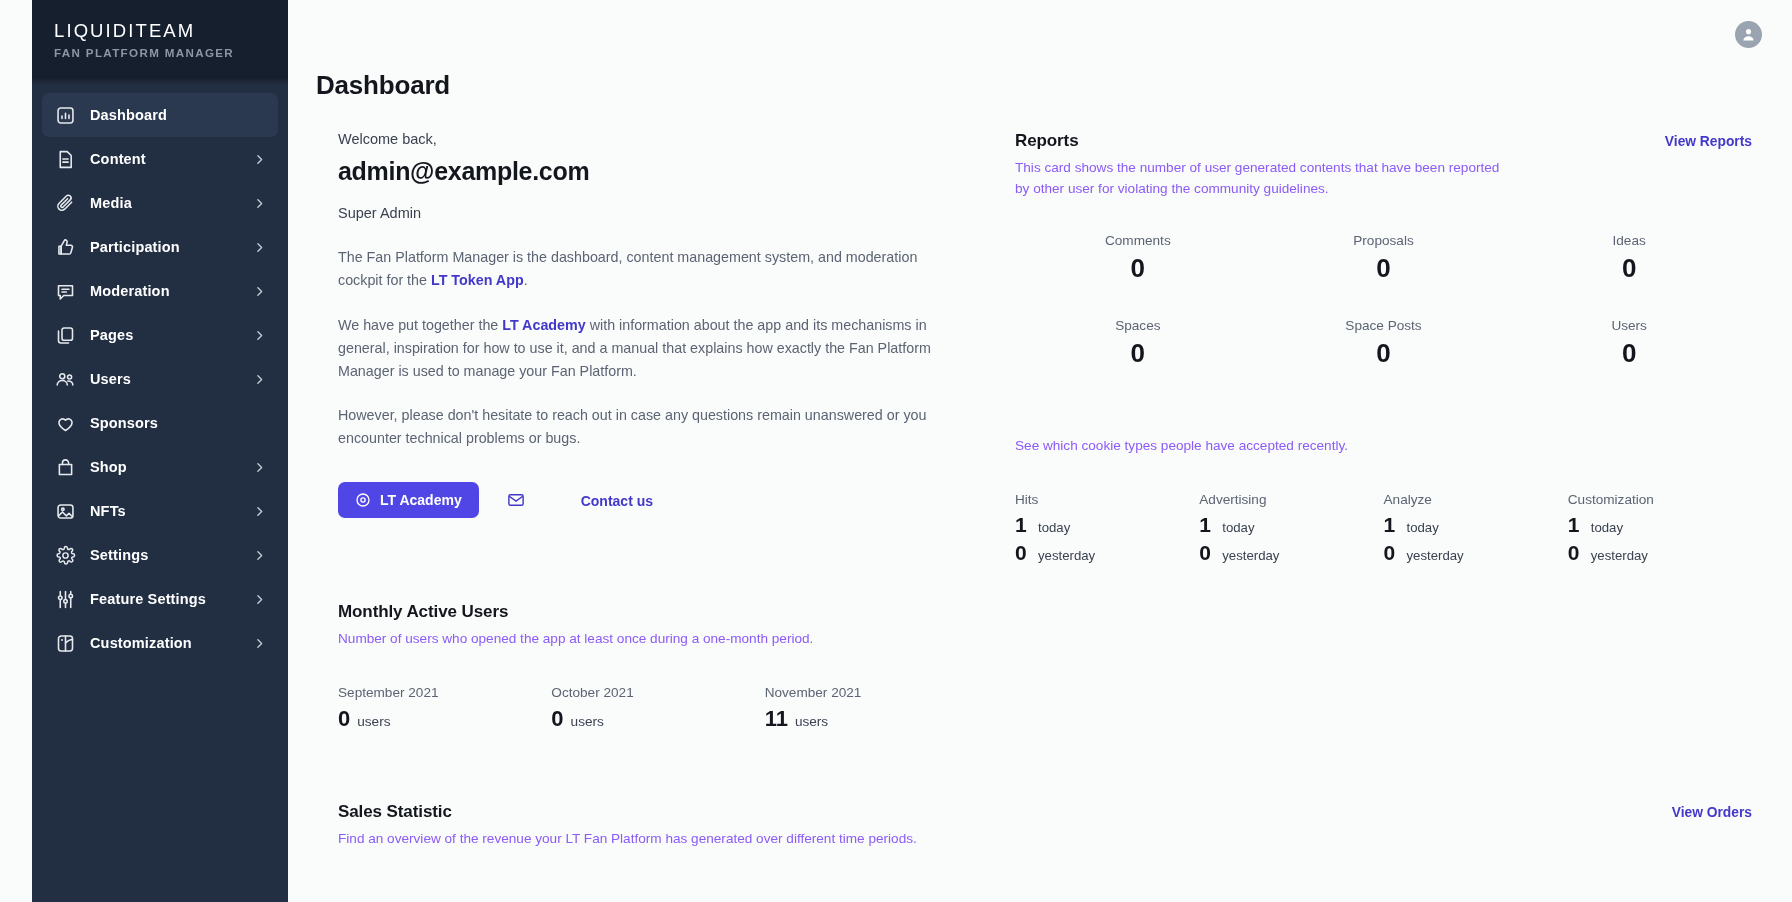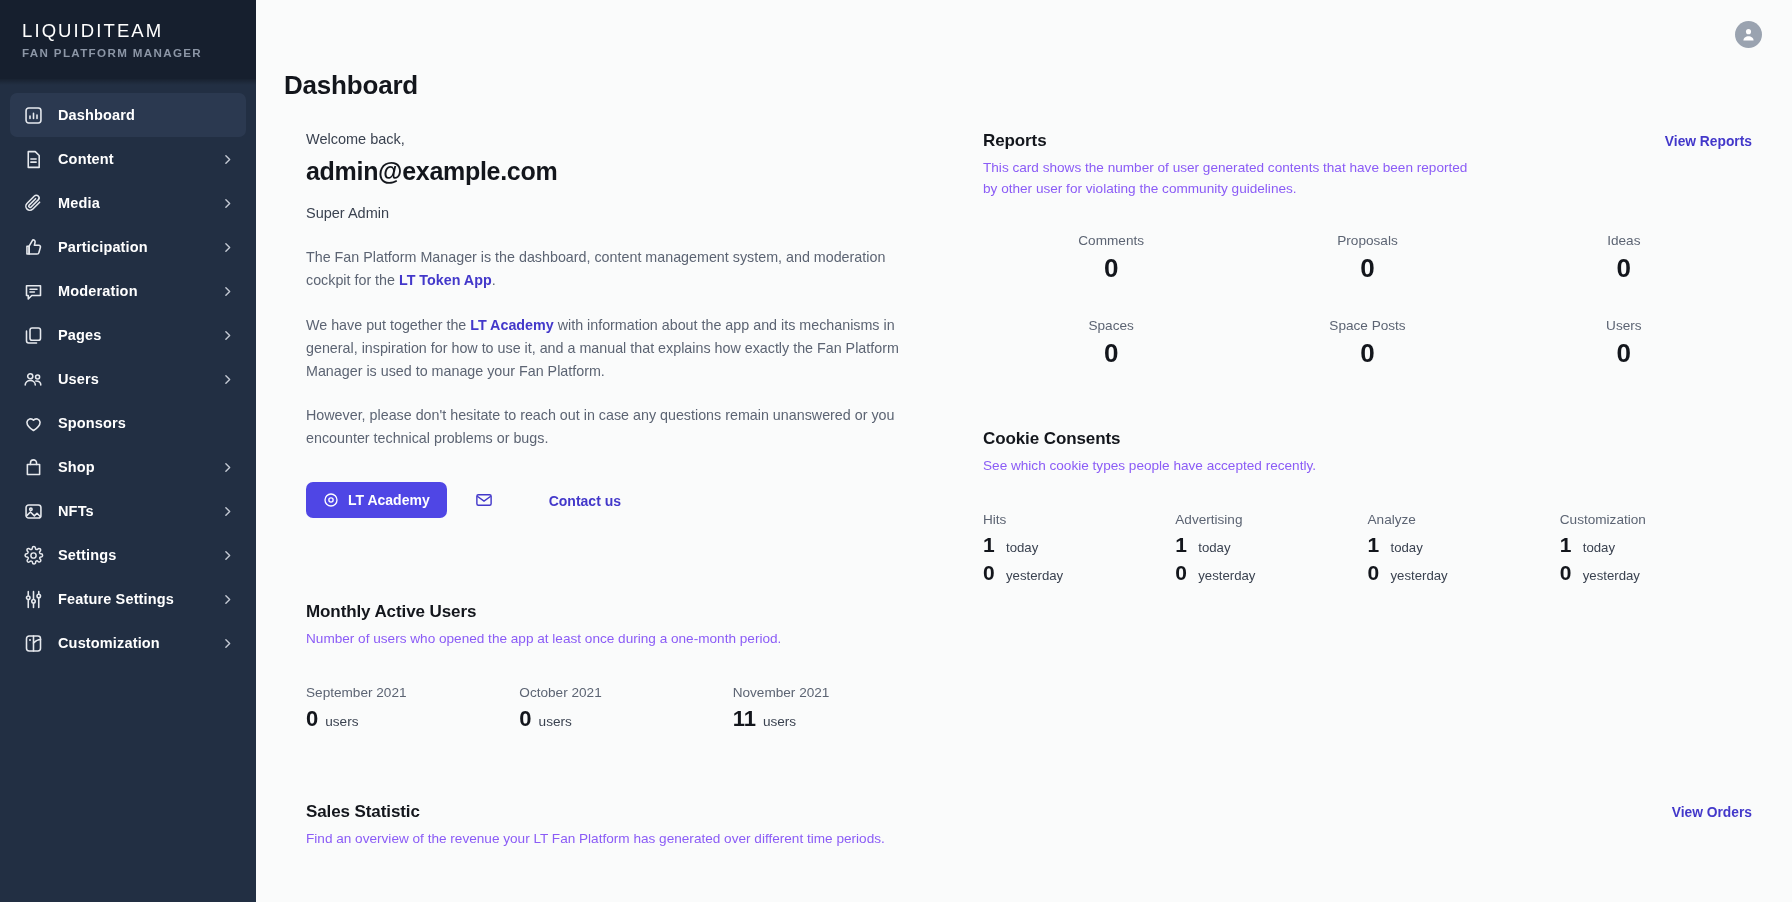--- a/index.html
+++ b/index.html
@@ -10,20 +10,21 @@
     overflow: hidden;
     font-family: "Liberation Sans", sans-serif;
     background: #fafbfb;
   }
 
   .app {
     display: flex;
     width: 1792px;
     height: 640px;
     position: relative;
+    padding-left: 32px;
   }
 
   
   .sidebar {
     width: 256px;
     flex: 0 0 256px;
     background: #222f43;
     height: 902px;
     display: flex;
     flex-direction: column;
@@ -662,21 +663,20 @@
             </div>
             <div class="stat-cell">
               <div class="stat-label">Users</div>
               <div class="stat-value">0</div>
             </div>
           </div>
 
         <div class="section" style="margin-top:60px;">
           <div class="card-head">
             <div>
-              <div class="card-title">Cookie Consents</div>
               <div class="card-desc">See which cookie types people have accepted recently.</div>
             </div>
           </div>
           <div class="cookie-grid" id="cookie-grid">
               <div>
                 <div class="cookie-label">Hits</div>
                 <div class="cookie-row">
                   <span class="cookie-num">1</span>
                   <span class="cookie-when">today</span>
                 </div>

